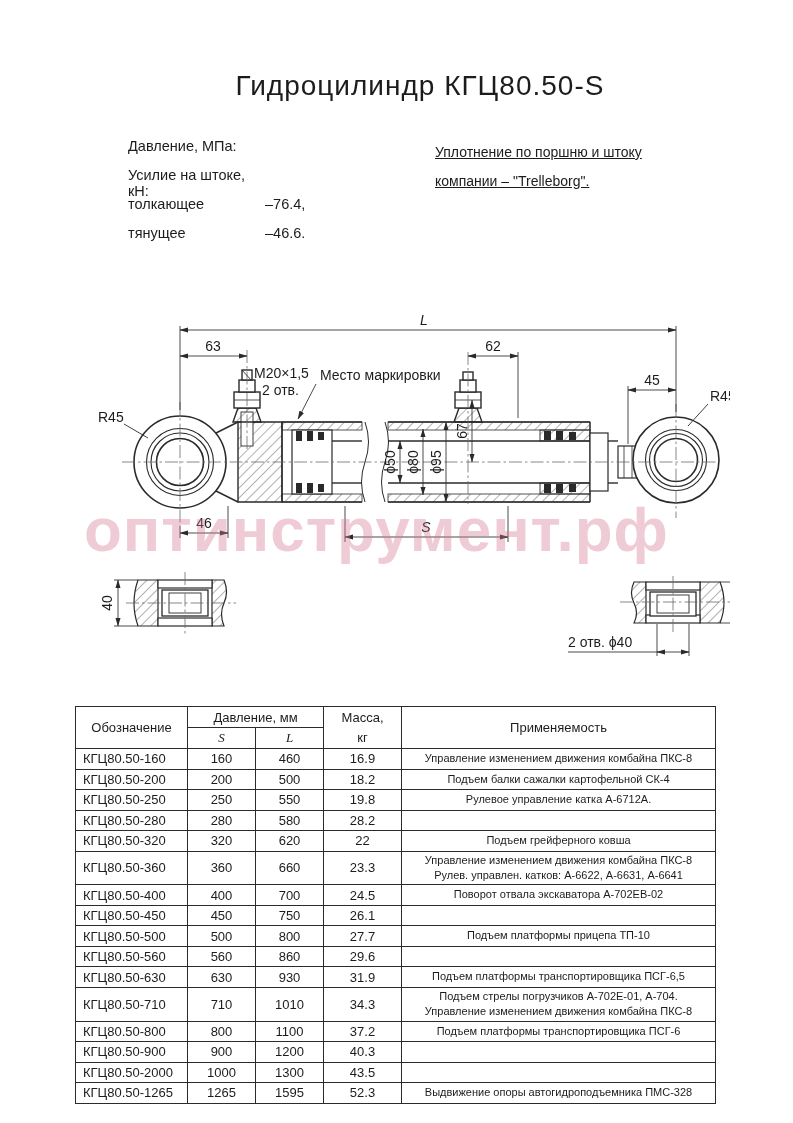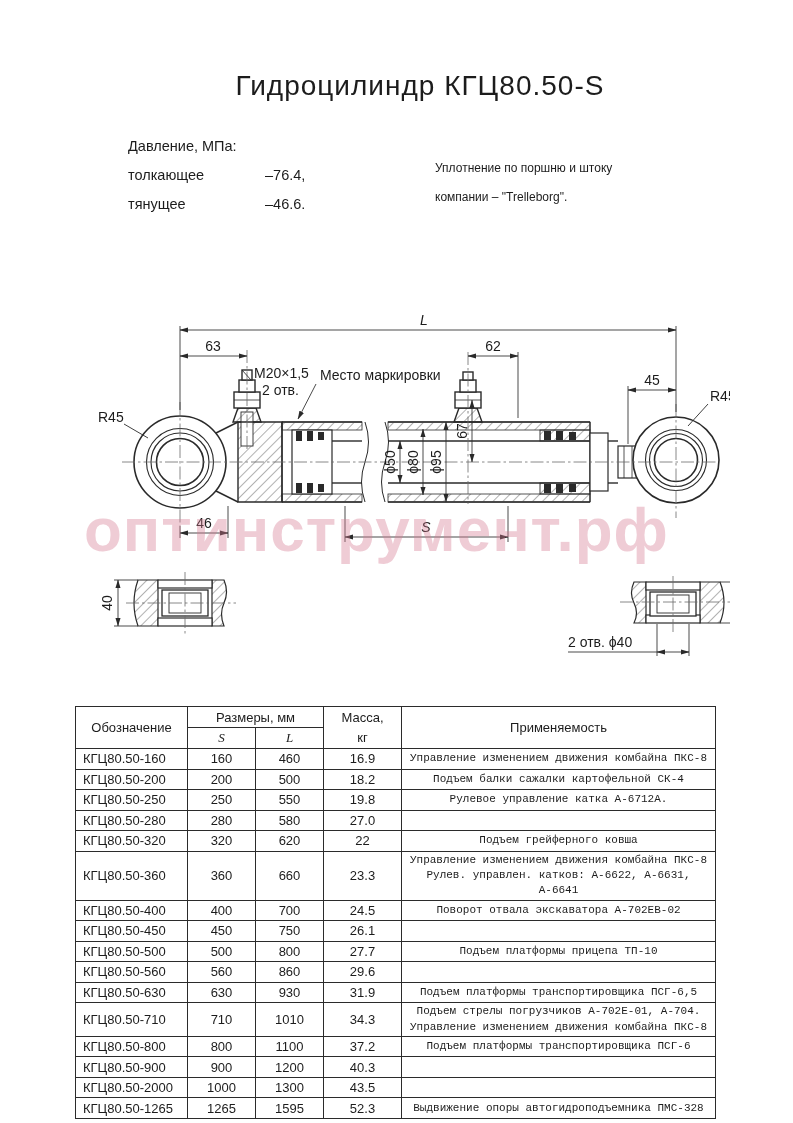--- a/index.html
+++ b/index.html
@@ -3,45 +3,49 @@
 <meta charset="utf-8">
 <style>
   html,body{margin:0;padding:0;background:#fff;}
   .page{position:relative;width:793px;height:1123px;background:#ffffff;overflow:hidden;
         font-family:"Liberation Sans",sans-serif;color:#1c1c1c;}
   .title{position:absolute;left:190px;top:70px;width:460px;margin:0;text-align:center;
          font-size:28px;font-weight:400;letter-spacing:1px;white-space:nowrap;}
   .specs{position:absolute;left:118px;top:138px;width:300px;font-size:14.5px;}
   .specs .srow{display:flex;height:29px;align-items:flex-start;margin-left:10px;}
   .specs .slabel{width:137px;flex:0 0 137px;}
-  .sealing{position:absolute;left:435px;top:154px;font-size:12px;line-height:29px;}
+  .sealing{position:absolute;left:435px;top:138px;font-size:14px;line-height:29px;text-decoration:underline;}
   .watermark{position:absolute;left:84px;top:494px;font-size:62px;letter-spacing:1px;
              color:rgba(214,120,145,0.38);white-space:nowrap;z-index:5;pointer-events:none;font-weight:bold;}
   .drawing{position:absolute;left:70px;top:300px;z-index:2;}
   .drawing text{font-family:"Liberation Sans",sans-serif;}
   .spec-table{position:absolute;left:75px;top:706px;width:641px;border-collapse:collapse;
               table-layout:fixed;z-index:3;padding-left:44px;}
   .spec-table th,.spec-table td{border:1px solid #2b2b2b;padding:0;vertical-align:middle;}
   .spec-table th{font-weight:400;font-size:13px;height:20px;}
   .spec-table td{height:17.5px;font-size:13px;text-align:center;}
   .spec-table td.c-des{text-align:left;padding-left:7px;font-size:13px;white-space:nowrap;}
-  .spec-table td.c-app{font-size:11px;line-height:1.4;padding:1px 2px;font-family:Liberation Mono, monospace;}
+  .spec-table td.c-app{font-size:11px;line-height:1.4;padding:1px 2px;}
   .hdr-sl{font-style:italic;font-family:"Liberation Serif",serif;font-size:14px;}
   .mass-hdr div{line-height:1.5;}
 </style>
 </head>
 <body>
 
 <div class="page">
 
   <h1 class="title">Гидроцилиндр КГЦ80.50-S</h1>
 
   <div class="specs">
       <div class="srow">
         <span class="slabel">Давление, МПа:</span>
+        <span></span>
+      </div>
+      <div class="srow">
+        <span class="slabel">Усилие на штоке, кН:</span>
         <span></span>
       </div>
       <div class="srow">
         <span class="slabel">толкающее</span>
         <span>–76.4,</span>
       </div>
       <div class="srow">
         <span class="slabel">тянущее</span>
         <span>–46.6.</span>
       </div>
@@ -257,21 +261,21 @@
         <col style="width:68px">
       <col style="width:78px">
         <col>
     </colgroup>
     <thead>
       <tr>
         <th rowspan="2">
           <span>Обозначение</span>
         </th>
         <th colspan="2">
-          <span>Размеры, мм</span>
+          <span>Давление, мм</span>
         </th>
         <th rowspan="2" class="mass-hdr">
           <div>Масса,</div>
           <div>кг</div>
         </th>
         <th rowspan="2">
           <span>Применяемость</span>
         </th>
       </tr>
       <tr>
@@ -308,21 +312,21 @@
           <td class="c-num">550</td>
           <td class="c-num">19.8</td>
           <td class="c-app">
             <div>Рулевое управление катка А-6712А.</div>
           </td>
         </tr>
         <tr>
           <td class="c-des">КГЦ80.50-280</td>
           <td class="c-num">280</td>
           <td class="c-num">580</td>
-          <td class="c-num">27.0</td>
+          <td class="c-num">28.2</td>
           <td class="c-app"></td>
         </tr>
         <tr>
           <td class="c-des">КГЦ80.50-320</td>
           <td class="c-num">320</td>
           <td class="c-num">620</td>
           <td class="c-num">22</td>
           <td class="c-app">
             <div>Подъем грейферного ковша</div>
           </td>

